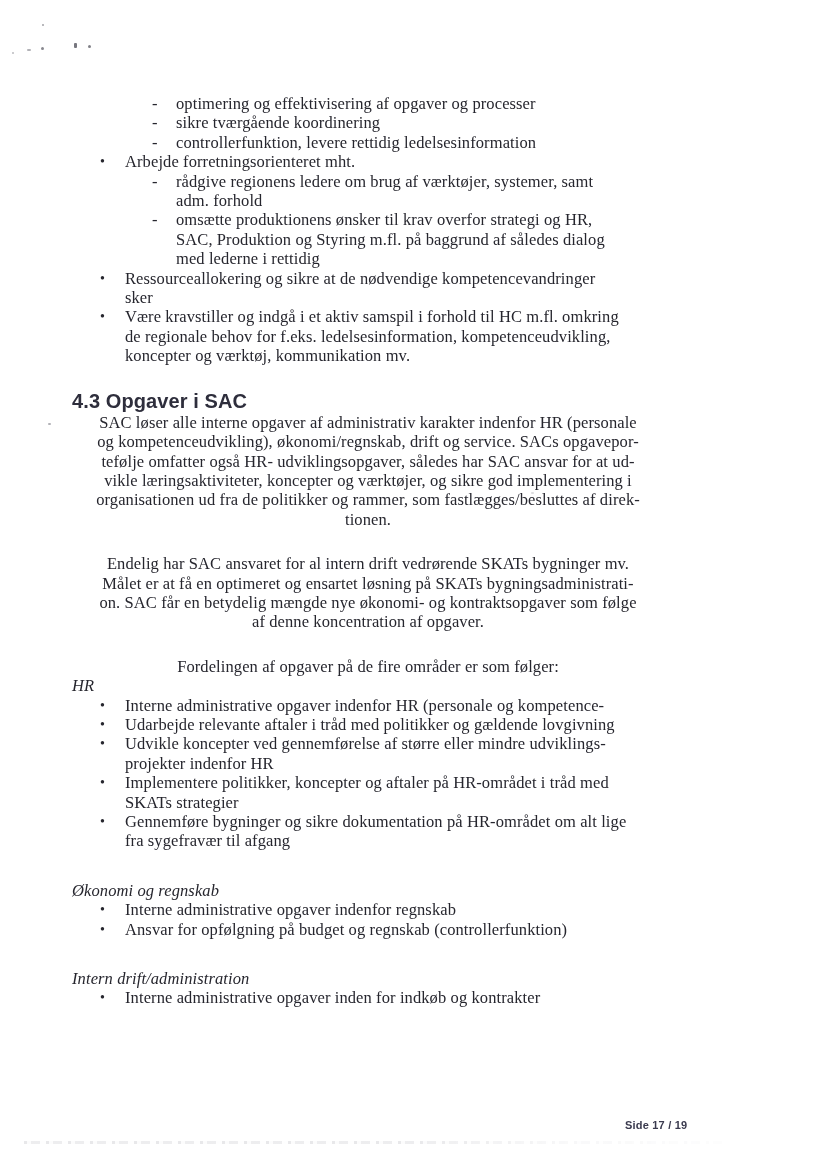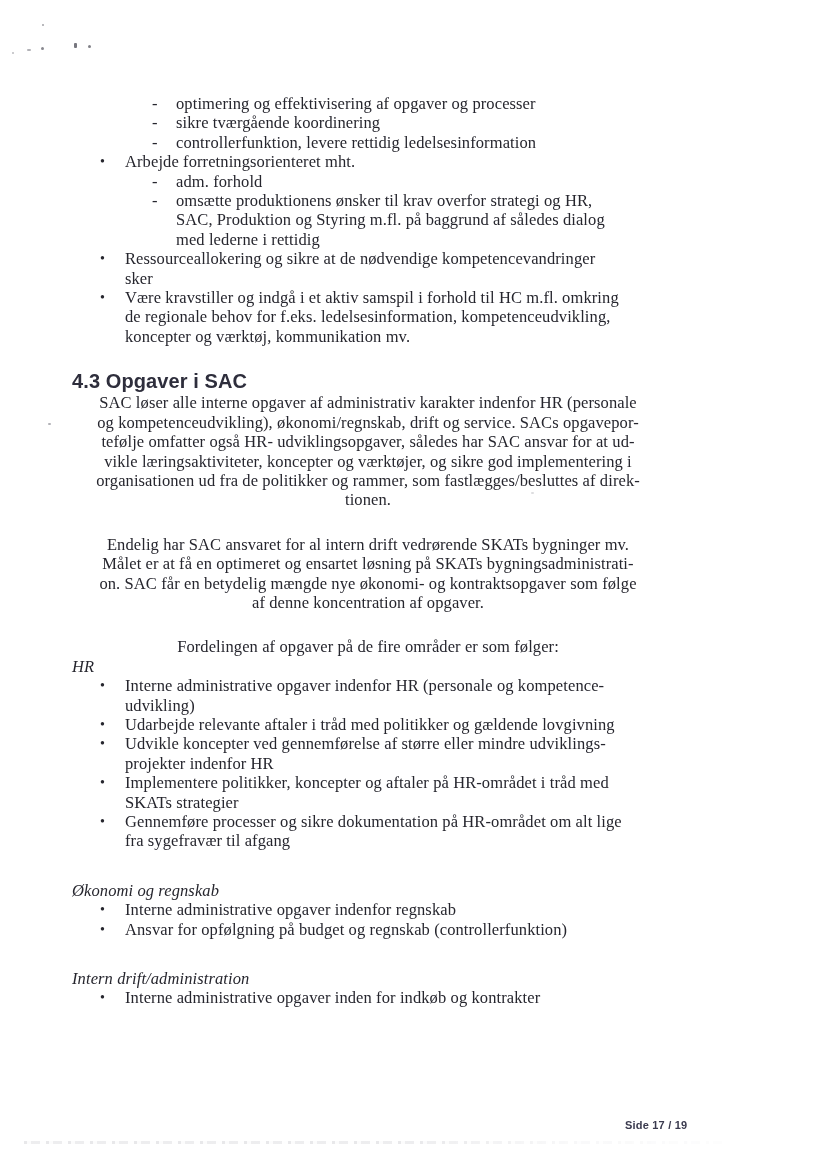--- a/index.html
+++ b/index.html
@@ -105,20 +105,21 @@
 
       <div class="li li1">
         <span class="marker">•</span>
         <span class="txt">
             <div class="ln">Arbejde forretningsorienteret mht.</div>
           </span>
       </div>
       <div class="li li2">
         <span class="marker">-</span>
         <span class="txt">
+            <div class="ln">rådgive regionens ledere om brug af værktøjer, systemer, samt</div>
             <div class="ln">adm. forhold</div>
           </span>
       </div>
       <div class="li li2">
         <span class="marker">-</span>
         <span class="txt">
             <div class="ln">omsætte produktionens ønsker til krav overfor strategi og HR,</div>
             <div class="ln">SAC, Produktion og Styring m.fl. på baggrund af således dialog</div>
             <div class="ln">med lederne i rettidig</div>
           </span>
@@ -156,21 +157,20 @@
         <div class="ln">af denne koncentration af opgaver.</div>
       </div>
     <div class="para mt">Fordelingen af opgaver på de fire områder er som følger:</div>
 
     <div class="area">
       <div class="area-h">HR</div>
       <div class="li li1">
         <span class="marker">•</span>
         <span class="txt">
             <div class="ln">Interne administrative opgaver indenfor HR (personale og kompetence-</div>
-            <div class="ln">udvikling)</div>
           </span>
       </div>
       <div class="li li1">
         <span class="marker">•</span>
         <span class="txt">
             <div class="ln">Udarbejde relevante aftaler i tråd med politikker og gældende lovgivning</div>
           </span>
       </div>
       <div class="li li1">
         <span class="marker">•</span>
@@ -182,21 +182,21 @@
       <div class="li li1">
         <span class="marker">•</span>
         <span class="txt">
             <div class="ln">Implementere politikker, koncepter og aftaler på HR-området i tråd med</div>
             <div class="ln">SKATs strategier</div>
           </span>
       </div>
       <div class="li li1">
         <span class="marker">•</span>
         <span class="txt">
-            <div class="ln">Gennemføre processer og sikre dokumentation på HR-området om alt lige</div>
+            <div class="ln">Gennemføre bygninger og sikre dokumentation på HR-området om alt lige</div>
             <div class="ln">fra sygefravær til afgang</div>
           </span>
       </div>
     </div>
 
     <div class="area mt26">
       <div class="area-h">Økonomi og regnskab</div>
       <div class="li li1">
         <span class="marker">•</span>
         <span class="txt">

